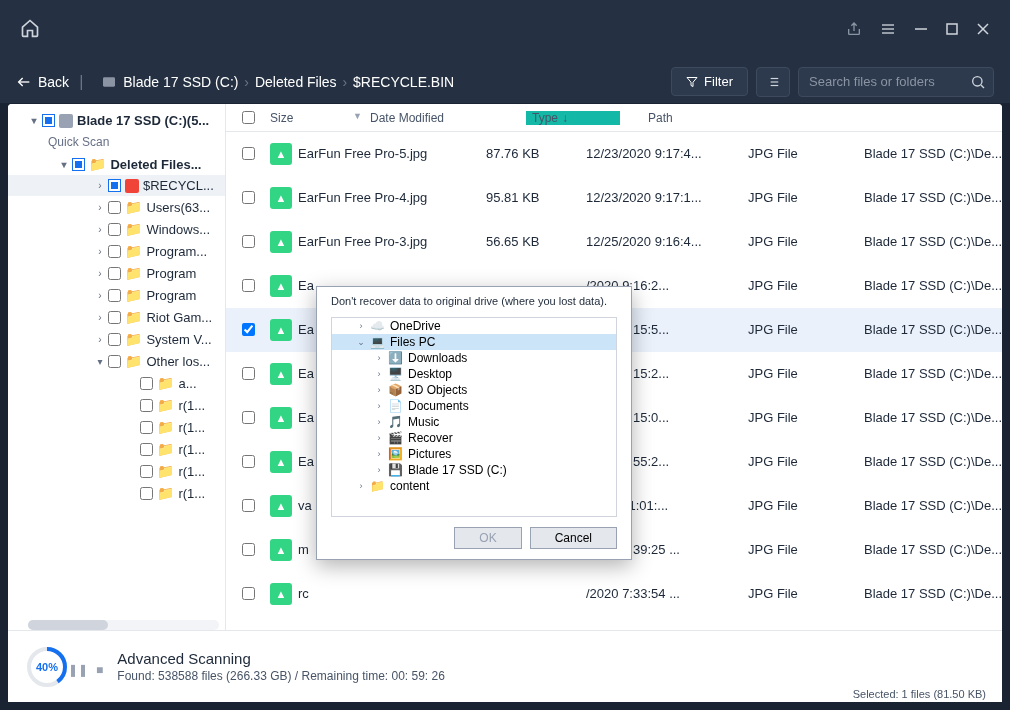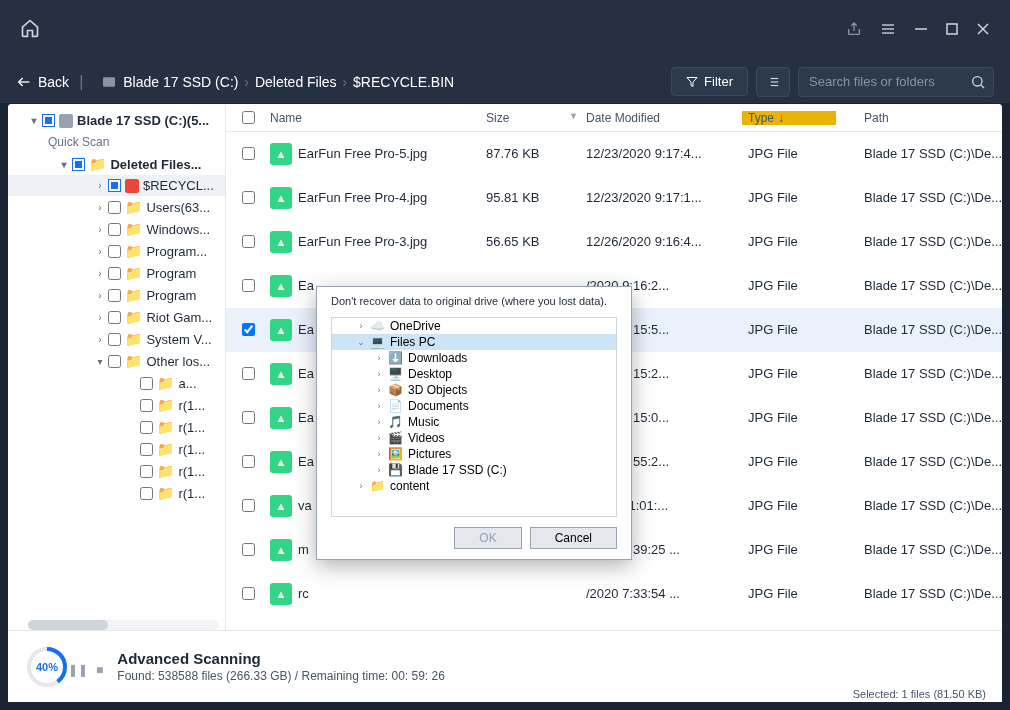--- a/index.html
+++ b/index.html
@@ -45,34 +45,34 @@
 .cb-partial { width: 13px; height: 13px; border: 1px solid #1570ef; background: #fff; display: inline-flex; align-items: center; justify-content: center; margin-right: 4px; }
 .cb-partial::after { content: ""; width: 7px; height: 7px; background: #1570ef; }
 
 
 .filelist { flex: 1; display: flex; flex-direction: column; background: #fff; }
 .fl-head { display: flex; align-items: center; height: 28px; border-bottom: 1px solid #e4e7ec; font-size: 12px; color: #475467; }
 .col-check { width: 44px; display:flex; justify-content:center; }
 .col-name { width: 216px; display: flex; align-items: center; gap: 6px; }
 .col-size { width: 100px; text-align: left; }
 .col-date { width: 156px; }
-.col-type { width: 94px; background: #eab308; padding: 0 6px; display:flex;align-items:center;gap:4px;}
+.col-type { width: 94px; background: #14b8a6; padding: 0 6px; display:flex;align-items:center;gap:4px;}
 .col-path { flex: 1; padding-left: 8px; margin-left: 20px; }
 .fl-row { display: flex; align-items: center; height: 44px; font-size: 13px; color: #1d2939; border-bottom: 1px solid transparent; }
 .fl-row.selected { background: #eaf1fb; }
 .fl-row input[type=checkbox] { }
 .file-thumb { width: 22px; height: 22px; background: #32d583; border-radius: 3px; display:inline-flex;align-items:center;justify-content:center;color:#fff;font-size:11px;}
 .fl-row .trunc { white-space: nowrap; overflow: hidden; text-overflow: ellipsis; }
 
 
 .footer { height: 72px; background: #fff; margin: 0 8px 8px 8px; display: flex; align-items: center; padding: 0 18px; gap: 14px; border-top: 1px solid #e4e7ec; }
 .progress-ring { width: 42px; height: 42px; position: relative; }
 .progress-ring svg { transform: rotate(-90deg); }
 .progress-pct { position: absolute; inset: 0; display: flex; align-items: center; justify-content: center; font-size: 11px; font-weight: 600; color: #1570ef; }
-.scan-text .t1 { font-weight: 700; font-size: 15px; color: #1d2939; }
+.scan-text .t1 { font-weight: 400; font-size: 15px; color: #1d2939; }
 .scan-text .t2 { font-size: 12px; color: #475467; margin-top: 2px; }
 .footer-spacer { flex: 1; }
 .recover-btn { background: #1570ef; color: #fff; border: none; border-radius: 6px; padding: 12px 26px; font-size: 16px; font-weight: 600; display: flex; align-items: center; gap: 8px; cursor: pointer; }
 .selected-info { position: absolute; right: 24px; bottom: 10px; font-size: 11px; color: #475467; }
 .pause-stop { display: flex; gap: 8px; margin-top: 6px; }
 .pause-stop span { font-size: 12px; color: #98a2b3; cursor: pointer; }
 
 
 .dialog { position: absolute; left: 316px; top: 286px; width: 316px; background: #fff; border: 1px solid #98a2b3; box-shadow: 0 6px 20px rgba(0,0,0,0.3); font-size: 12px; }
 .dlg-title { display: flex; align-items: center; padding: 6px 10px; font-size: 12px; }
@@ -287,23 +287,20 @@
     <div class="sidebar-scrollbar">
         <div class="thumb"></div>
       </div>
   </div>
 
   <div class="filelist">
     <div class="fl-head">
       <div class="col-check">
           <input type="checkbox" style="">
         </div>
-      <div class="col-name">
-          <span>Name</span>
-        </div>
       <div class="col-size"><span>Size</span> <span style="float:right;margin-right:8px;color:#98a2b3;font-size:9px">▼</span></div>
       <div class="col-date"><span>Date Modified</span></div>
       <div class="col-type">
           <span>Type</span>
           <span style="color:#475467;font-size:12px">↓</span>
         </div>
       <div class="col-path"><span>Path</span></div>
     </div>
     <div id="file-rows">
         <div class="fl-row">
@@ -334,21 +331,21 @@
         </div>
         <div class="fl-row">
           <div class="col-check">
             <input type="checkbox" style="">
           </div>
           <div class="col-name">
             <span class="file-thumb">▲</span>
             <span class="trunc">EarFun Free Pro-3.jpg</span>
           </div>
           <div class="col-size">56.65 KB</div>
-          <div class="col-date trunc">12/26/2020 9:16:4...</div>
+          <div class="col-date trunc">12/25/2020 9:16:4...</div>
           <div class="col-type" style="background:transparent">JPG File</div>
           <div class="col-path trunc">Blade 17 SSD (C:)\De...</div>
         </div>
         <div class="fl-row">
           <div class="col-check">
             <input type="checkbox" style="">
           </div>
           <div class="col-name">
             <span class="file-thumb">▲</span>
             <span class="trunc">Ea</span>
@@ -510,21 +507,21 @@
         <span>Documents</span>
       </div>
       <div class="dlg-tree-row" style="padding-left: 42px;">
         <span class="chev">›</span>
         <span class="ico">🎵</span>
         <span>Music</span>
       </div>
       <div class="dlg-tree-row" style="padding-left: 42px;">
         <span class="chev">›</span>
         <span class="ico">🎬</span>
-        <span>Videos</span>
+        <span>Recover</span>
       </div>
       <div class="dlg-tree-row" style="padding-left: 42px;">
         <span class="chev">›</span>
         <span class="ico">🖼️</span>
         <span>Pictures</span>
       </div>
       <div class="dlg-tree-row" style="padding-left: 42px;">
         <span class="chev">›</span>
         <span class="ico">💾</span>
         <span>Blade 17 SSD (C:)</span>

